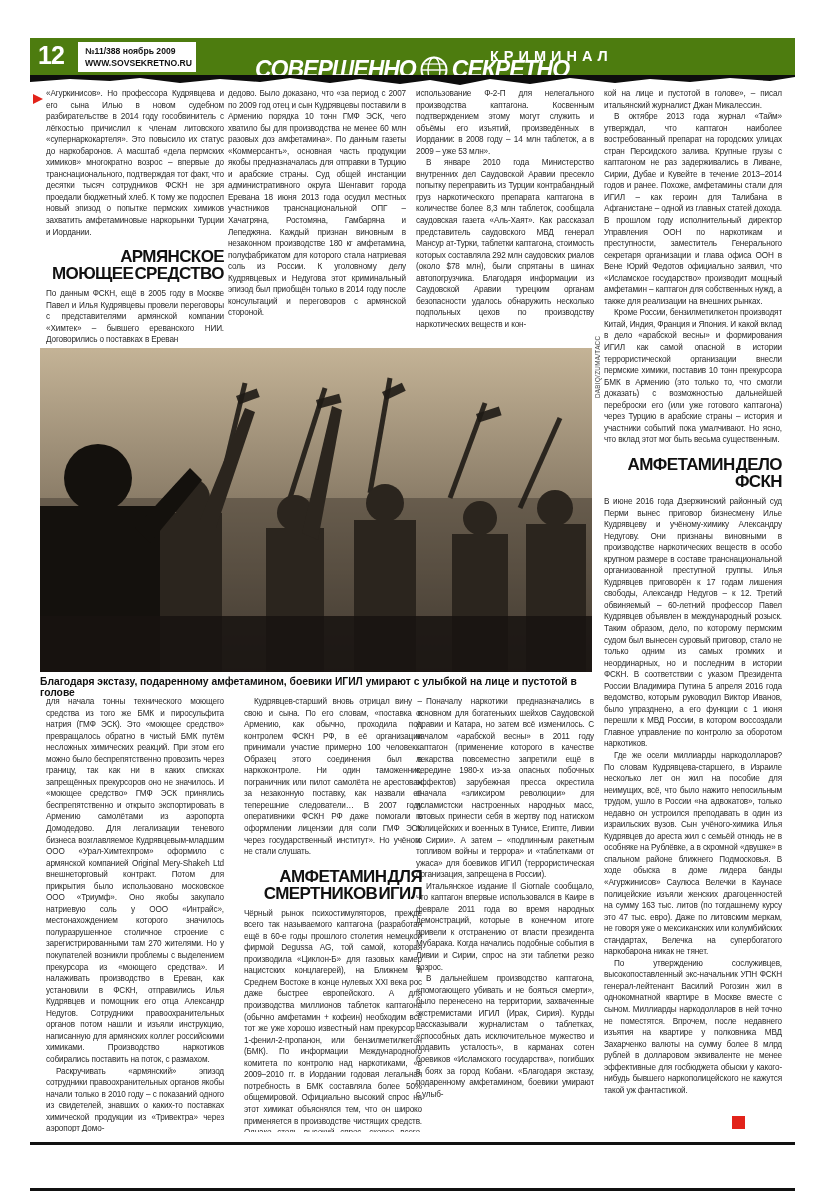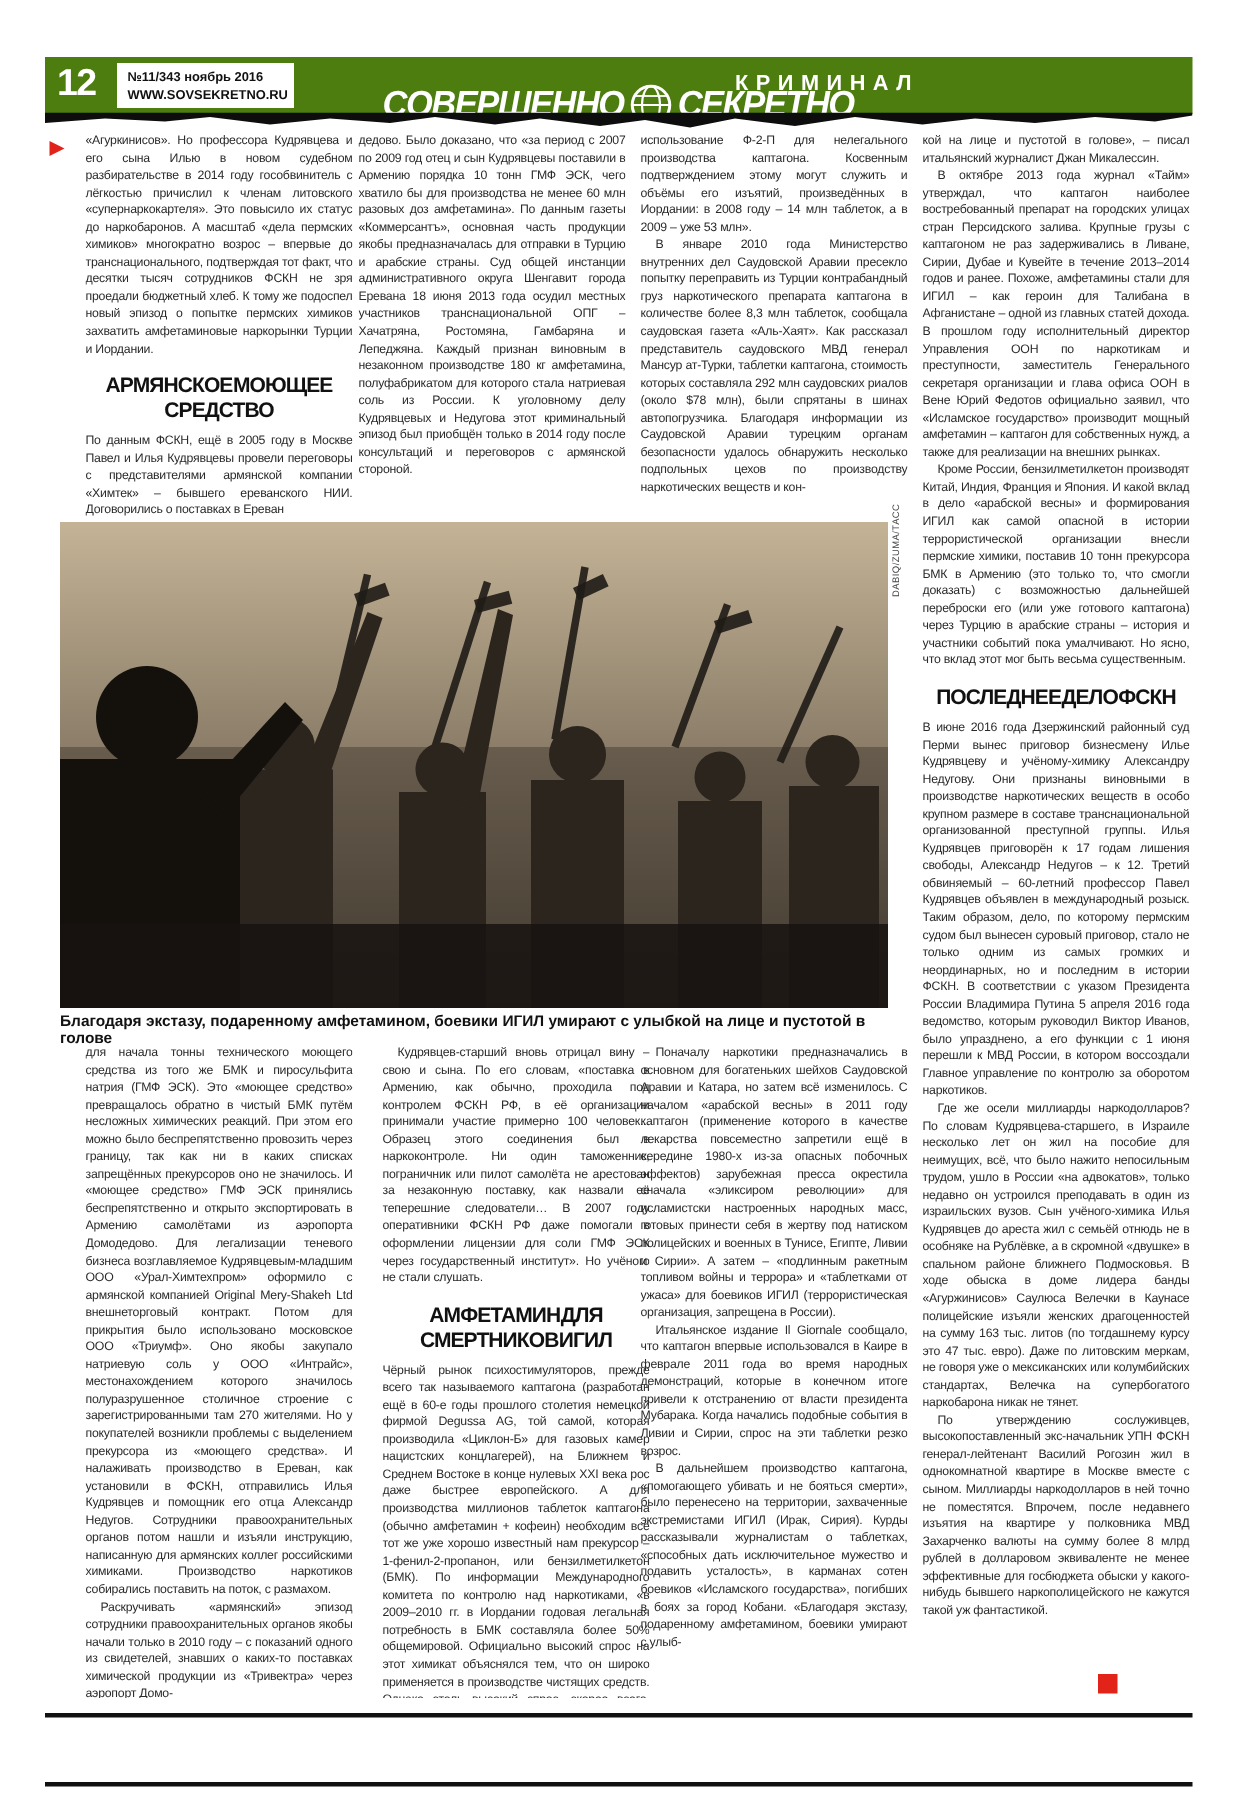--- a/index.html
+++ b/index.html
@@ -11,46 +11,46 @@
   .pagenum{position:absolute;left:8px;top:3px;color:#fff;font-size:25px;font-weight:bold;letter-spacing:-1px;}
   .issuebox{position:absolute;left:48px;top:4px;width:118px;height:30px;background:#fff;
             color:#111;font-size:8.6px;font-weight:bold;line-height:12px;padding:3px 0 0 7px;box-sizing:border-box;}
   .logo{position:absolute;left:225px;top:18px;height:34px;display:flex;align-items:flex-start;gap:4px;}
   .logo .word{color:#fff;font-size:23px;font-weight:bold;letter-spacing:-1px;font-style:italic;
               font-family:"Liberation Sans",sans-serif;transform:scaleY(1.05);}
   .globe{width:28px;height:28px;}
   .sectionlbl{position:absolute;left:460px;top:10px;color:#fff;font-size:14.5px;font-weight:bold;letter-spacing:5px;}
   
   .col{position:absolute;width:178px;overflow:hidden;font-size:8.2px;line-height:11.55px;
-       letter-spacing:-0.15px;color:#2a2a2a;margin-left:11px;}
+       letter-spacing:-0.15px;color:#2a2a2a;}
   .col p{margin:0;text-align:justify;}
   .col p.ind{text-indent:10px;}
-  .subhead{font-size:14px;line-height:17px;font-weight:bold;color:#111;letter-spacing:-0.6px;
-           word-spacing:-3px;margin:10px 0 6px 0;text-align:center;}
+  .subhead{font-size:17px;line-height:17px;font-weight:bold;color:#111;letter-spacing:-0.6px;
+           word-spacing:-3px;margin:10px 0 6px 0;text-align:right;}
   .leadmark{position:absolute;left:33px;top:94px;width:0;height:0;
             border-left:10px solid #e2231a;border-top:5px solid transparent;border-bottom:5px solid transparent;}
   
   .photo{position:absolute;left:40px;top:348px;width:552px;height:324px;overflow:hidden;background:#6e6152;}
   .credit{position:absolute;left:594px;top:398px;width:64px;font-size:6.3px;color:#444;
           transform:rotate(-90deg);transform-origin:0 0;letter-spacing:0.3px;white-space:nowrap;}
   .caption{position:absolute;left:40px;top:676px;width:560px;font-size:10.3px;font-weight:bold;color:#111;}
   
   .rule-thick{position:absolute;left:30px;top:1142px;width:765px;height:3px;background:#111;}
   .rule-bottom{position:absolute;left:30px;top:1188px;width:765px;height:3px;background:#111;}
   .endmark{position:absolute;left:732px;top:1116px;width:13px;height:13px;background:#e2231a;}
 </style>
 </head>
 <body>
 
 <div class="page">
 
   <div class="masthead">
     <div class="pagenum">12</div>
     <div class="issuebox">
-      <div>№11/343  ноябрь 2016</div>
+      <div>№11/388  ноябрь 2009</div>
       <div>WWW.SOVSEKRETNO.RU</div>
     </div>
     <div class="logo">
       <span class="word">СОВЕРШЕННО</span>
       <svg class="globe" viewBox="0 0 28 28">
         <circle cx="14" cy="14" r="12.5" fill="none" stroke="#fff" stroke-width="2"></circle>
         <ellipse cx="14" cy="14" rx="6" ry="12.5" fill="none" stroke="#fff" stroke-width="1.4"></ellipse>
         <line x1="1.5" y1="14" x2="26.5" y2="14" stroke="#fff" stroke-width="1.4"></line>
         <line x1="3.5" y1="8" x2="24.5" y2="8" stroke="#fff" stroke-width="1.2"></line>
         <line x1="3.5" y1="20" x2="24.5" y2="20" stroke="#fff" stroke-width="1.2"></line>
@@ -77,21 +77,21 @@
 
   <div class="col" style="left:416px;top:88px;height:260px;">
     <p>использование Ф-2-П для нелегального производства каптагона. Косвенным подтверждением этому могут служить и объёмы его изъятий, произведённых в Иордании: в 2008 году – 14 млн таблеток, а в 2009 – уже 53 млн».</p>
     <p class="ind">В январе 2010 года Министерство внутренних дел Саудовской Аравии пресекло попытку переправить из Турции контрабандный груз наркотического препарата каптагона в количестве более 8,3 млн таблеток, сообщала саудовская газета «Аль-Хаят». Как рассказал представитель саудовского МВД генерал Мансур ат-Турки, таблетки каптагона, стоимость которых составляла 292 млн саудовских риалов (около $78 млн), были спрятаны в шинах автопогрузчика. Благодаря информации из Саудовской Аравии турецким органам безопасности удалось обнаружить несколько подпольных цехов по производству наркотических веществ и кон-</p>
   </div>
 
   <div class="col" style="left:604px;top:88px;height:1044px;">
     <p>кой на лице и пустотой в голове», – писал итальянский журналист Джан Микалессин.</p>
     <p class="ind">В октябре 2013 года журнал «Тайм» утверждал, что каптагон наиболее востребованный препарат на городских улицах стран Персидского залива. Крупные грузы с каптагоном не раз задерживались в Ливане, Сирии, Дубае и Кувейте в течение 2013–2014 годов и ранее. Похоже, амфетамины стали для ИГИЛ – как героин для Талибана в Афганистане – одной из главных статей дохода. В прошлом году исполнительный директор Управления ООН по наркотикам и преступности, заместитель Генерального секретаря организации и глава офиса ООН в Вене Юрий Федотов официально заявил, что «Исламское государство» производит мощный амфетамин – каптагон для собственных нужд, а также для реализации на внешних рынках.</p>
     <p class="ind">Кроме России, бензилметилкетон производят Китай, Индия, Франция и Япония. И какой вклад в дело «арабской весны» и формирования ИГИЛ как самой опасной в истории террористической организации внесли пермские химики, поставив 10 тонн прекурсора БМК в Армению (это только то, что смогли доказать) с возможностью дальнейшей переброски его (или уже готового каптагона) через Турцию в арабские страны – история и участники событий пока умалчивают. Но ясно, что вклад этот мог быть весьма существенным.</p>
-    <div class="subhead">ПОСЛЕДНЕЕ ДЕЛО ФСКН</div>
+    <div class="subhead">АМФЕТАМИН ДЕЛО ФСКН</div>
     <p>В июне 2016 года Дзержинский районный суд Перми вынес приговор бизнесмену Илье Кудрявцеву и учёному-химику Александру Недугову. Они признаны виновными в производстве наркотических веществ в особо крупном размере в составе транснациональной организованной преступной группы. Илья Кудрявцев приговорён к 17 годам лишения свободы, Александр Недугов – к 12. Третий обвиняемый – 60-летний профессор Павел Кудрявцев объявлен в международный розыск. Таким образом, дело, по которому пермским судом был вынесен суровый приговор, стало не только одним из самых громких и неординарных, но и последним в истории ФСКН. В соответствии с указом Президента России Владимира Путина 5 апреля 2016 года ведомство, которым руководил Виктор Иванов, было упразднено, а его функции с 1 июня перешли к МВД России, в котором воссоздали Главное управление по контролю за оборотом наркотиков.</p>
     <p class="ind">Где же осели миллиарды наркодолларов? По словам Кудрявцева-старшего, в Израиле несколько лет он жил на пособие для неимущих, всё, что было нажито непосильным трудом, ушло в России «на адвокатов», только недавно он устроился преподавать в один из израильских вузов. Сын учёного-химика Илья Кудрявцев до ареста жил с семьёй отнюдь не в особняке на Рублёвке, а в скромной «двушке» в спальном районе ближнего Подмосковья. В ходе обыска в доме лидера банды «Агуржинисов» Саулюса Велечки в Каунасе полицейские изъяли женских драгоценностей на сумму 163 тыс. литов (по тогдашнему курсу это 47 тыс. евро). Даже по литовским меркам, не говоря уже о мексиканских или колумбийских стандартах, Велечка на супербогатого наркобарона никак не тянет.</p>
     <p class="ind">По утверждению сослуживцев, высокопоставленный экс-начальник УПН ФСКН генерал-лейтенант Василий Рогозин жил в однокомнатной квартире в Москве вместе с сыном. Миллиарды наркодолларов в ней точно не поместятся. Впрочем, после недавнего изъятия на квартире у полковника МВД Захарченко валюты на сумму более 8 млрд рублей в долларовом эквиваленте не менее эффективные для госбюджета обыски у какого-нибудь бывшего наркополицейского не кажутся такой уж фантастикой.</p>
   </div>
 
   <div class="photo">
     <svg width="552" height="324" viewBox="0 0 552 324">
       <defs>
         <linearGradient id="sky" x1="0" y1="0" x2="0" y2="1">
           <stop offset="0" stop-color="#c4b396"></stop>

